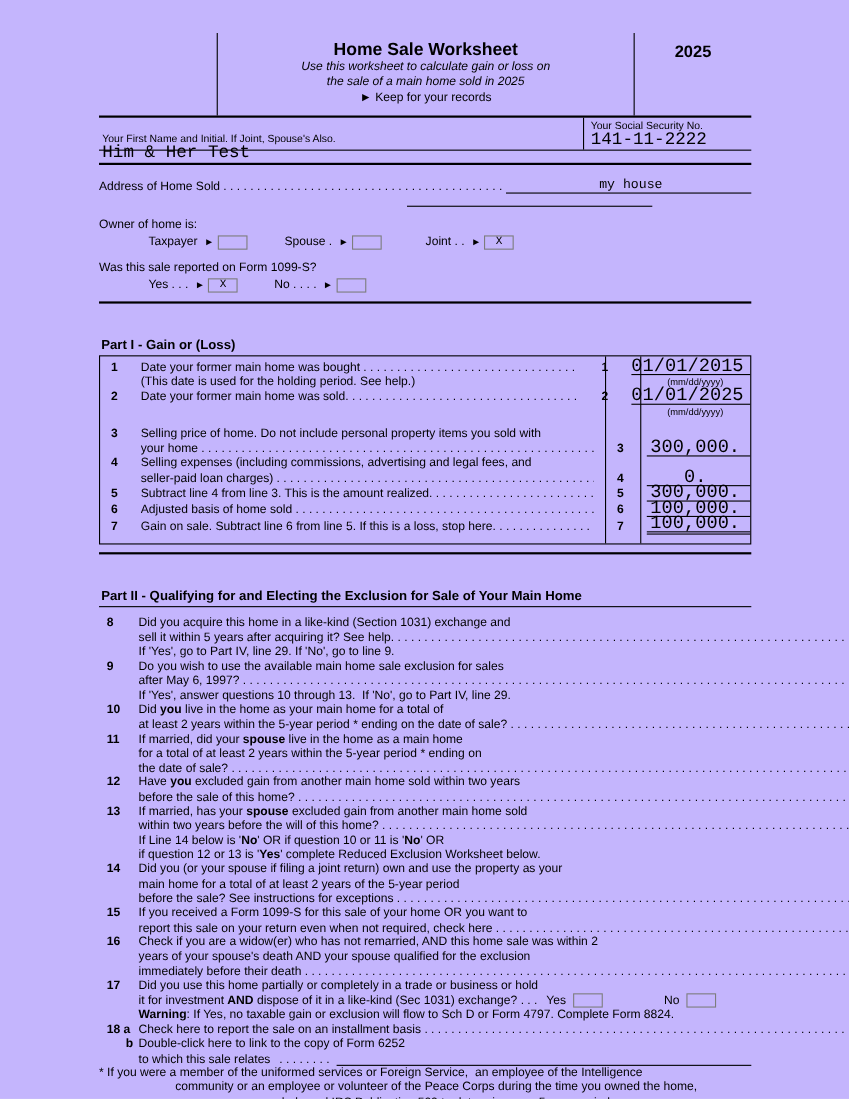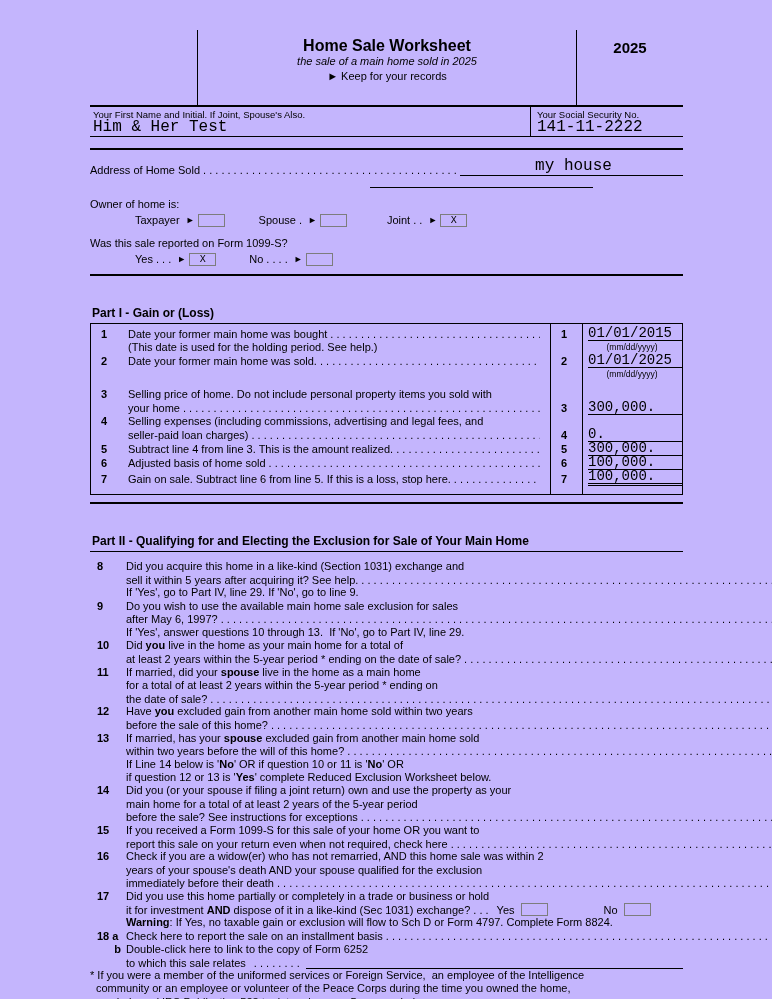--- a/index.html
+++ b/index.html
@@ -18,30 +18,30 @@
   .hdr-mid { width:380px; border-left:1.5px solid #000; border-right:1.5px solid #000;
              text-align:center; padding-top:7px; }
   .hdr-right { flex:1; text-align:center; padding-top:9px; }
   .title { font-size:16px; font-weight:bold; line-height:18px; }
   .subtitle { font-style:italic; font-size:11px; line-height:13px; }
   .keep { font-size:11px; margin-top:2px; }
   .year { font-size:15px; font-weight:bold; }
 
   
   .nrow { display:flex; border-top:2px solid #000; border-bottom:1.5px solid #000; height:32px; }
-  .ncell { width:440px; padding:2px 0 0 3px; }
+  .ncell { width:440px; padding:14px 0 0 3px; }
   .scell { flex:1; border-left:1.5px solid #000; padding:2px 0 0 6px; }
   .flabel { font-size:9.5px; line-height:11px; }
   .fvalue { font-size:16px; line-height:14px; }
   .rule2 { border-top:2px solid #000; margin-top:11px; }
 
   
   .arow { display:flex; align-items:flex-end; margin-top:12px; height:14px;text-align:center; }
   .arow .leader { flex:1; }
-  .afield { width:223px; border-bottom:1.5px solid #000; font-size:16px; padding-left:4px; }
+  .afield { width:223px; border-bottom:1.5px solid #000; font-size:12px; padding-left:4px; }
   .arow2 { margin-left:370px; width:223px; height:12px; border-bottom:1.5px solid #000; }
   .olabel { margin-top:10px; }
   .orow { display:flex; align-items:center; height:16px; margin-top:2px; padding-left:45px; }
   .arr { font-size:9px; margin:0 3px 0 6px; }
   .cb { display:inline-flex; align-items:center; justify-content:center;
         width:27px; height:13px; border:1px solid #7d7d7d; flex:0 0 27px;
         font-family:"Liberation Mono","DejaVu Sans Mono",monospace; font-size:10px; }
   .gap34 { margin-left:34px; } .gap40 { margin-left:40px; } .gap33 { margin-left:33px; }
   .q1099 { margin-top:9px; }
 
@@ -53,22 +53,22 @@
   
   .p1box { position:relative; border:1.5px solid #000; padding:3px 0 8px 0; margin-top:0; }
   .vline1, .vline2 { position:absolute; top:0; bottom:0; border-left:1.5px solid #000; }
   .vline1 { left:459px; } .vline2 { left:491px; }
   .p1sub { display:flex; align-items:flex-end; line-height:13px; min-height:13px; }
   .p1n { flex:0 0 27px; margin-left:10px; font-weight:bold; }
   .p1t { flex:1; display:flex; overflow:hidden; margin-right:8px; }
   .p1t > .txt { white-space:pre; }
   .leader { flex:1 1 auto; overflow:hidden; white-space:nowrap; padding-left:3px; }
   .p1rn { flex:0 0 32px; text-align:center; font-weight:bold; }
-  .p1v { flex:0 0 94px; margin-left:8px; text-align:left; padding-right:6px;
-         font-size:14px; border-bottom:1.5px solid #000; }
+  .p1v { flex:0 0 94px; margin-left:8px; text-align:center; padding-right:6px;
+         font-size:17px; border-bottom:1.5px solid #000; }
   .p1v.dbl { border-bottom:3px double #000; }
   .p1v.fmt { border-bottom:none; font-family:"Liberation Sans",sans-serif; font-size:8.5px;
              text-align:center; font-weight:normal; }
   .p1v.blank { border-bottom:none; }
   .gaptop { margin-top:7px; }
 
   
   .p2 { padding-top:8px; }
   .q { display:flex; }
   .qn { flex:0 0 24px; margin-left:7px; font-weight:bold; white-space:pre; line-height:13.2px; }
@@ -78,32 +78,33 @@
   .qlast { display:flex; align-items:center; height:13.2px; }
   .qlast > .txt { white-space:pre; }
   .sp48 { flex:0 0 48px; }
   .lbl8 { margin-left:8px; margin-right:6px; }
   .mr10 { margin-right:10px; }
   .dots18b { white-space:pre; padding:0 6px 0 8px; }
   .linkfield { flex:1; border-bottom:1.5px solid #000; height:12px; }
 
   
   .fn { line-height:13.2px; white-space:pre; }
-  .fn.ind { margin-left:6px; }
+  .fn.ind { margin-left:20px;text-align:center; }
   .brule { border-top:2.5px solid #000; margin-top:4px; }
 </style>
 </head>
 <body>
 
 <div class="page">
 
   <div class="hdr m">
     <div class="hdr-left"></div>
     <div class="hdr-mid">
       <div class="title">Home Sale Worksheet</div>
+      <div class="subtitle">Use this worksheet to calculate gain or loss on</div>
       <div class="subtitle">the sale of a main home sold in 2025</div>
       <div class="keep">► Keep for your records</div>
     </div>
     <div class="hdr-right">
       <span class="year">2025</span>
     </div>
   </div>
 
   <div class="nrow m">
     <div class="ncell">

